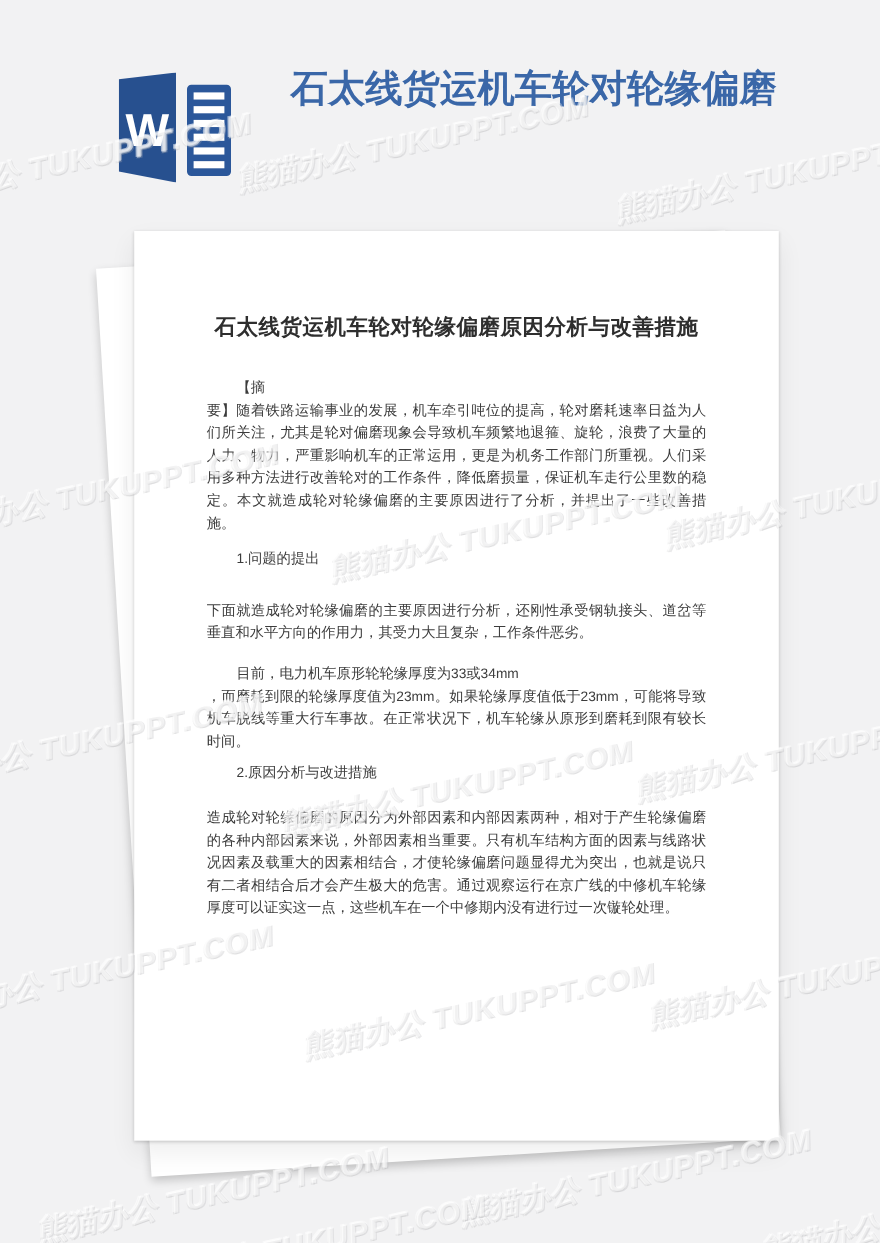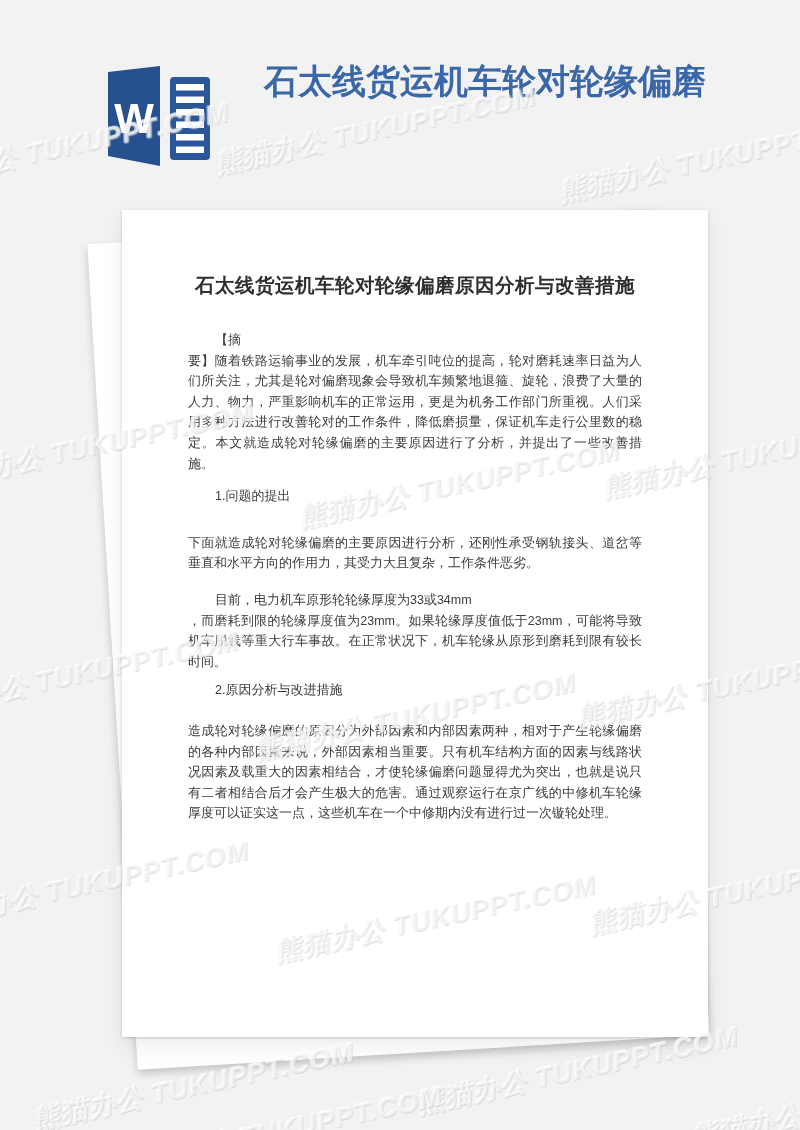--- a/index.html
+++ b/index.html
@@ -23,21 +23,21 @@
     left:122px;top:210px;width:573px;height:827px;
     transform:translate(-10px,16px) rotate(-3.5deg);
     box-shadow:0 4px 9px rgba(0,0,0,0.20);
   }
   .page-main{
     left:122px;top:210px;width:586px;height:827px;
     box-shadow:0 1px 3px rgba(0,0,0,0.18),0 10px 22px rgba(0,0,0,0.07);
   }
   .page-inner{padding:50px 66px 0 66px;}
   .doc-title{
-    margin:12px 0 31px 0;text-align:center;
+    margin:24px 0 31px 0;text-align:center;
     font-family:"Liberation Serif","DejaVu Serif",serif;
     font-weight:bold;font-size:19.5px;color:#2e2e2e;letter-spacing:0.5px;
   }
   #doc-body p{
     margin:0;font-family:"Liberation Serif","DejaVu Serif",serif;
     font-size:13px;line-height:20.6px;color:#3c3c3c;text-align:justify;
   }
   #doc-body p.indent{text-indent:27px;}
   #doc-body p .num{font-family:"Liberation Sans","DejaVu Sans",sans-serif;font-size:12.5px;}
   .mt8{margin-top:8px !important;}

